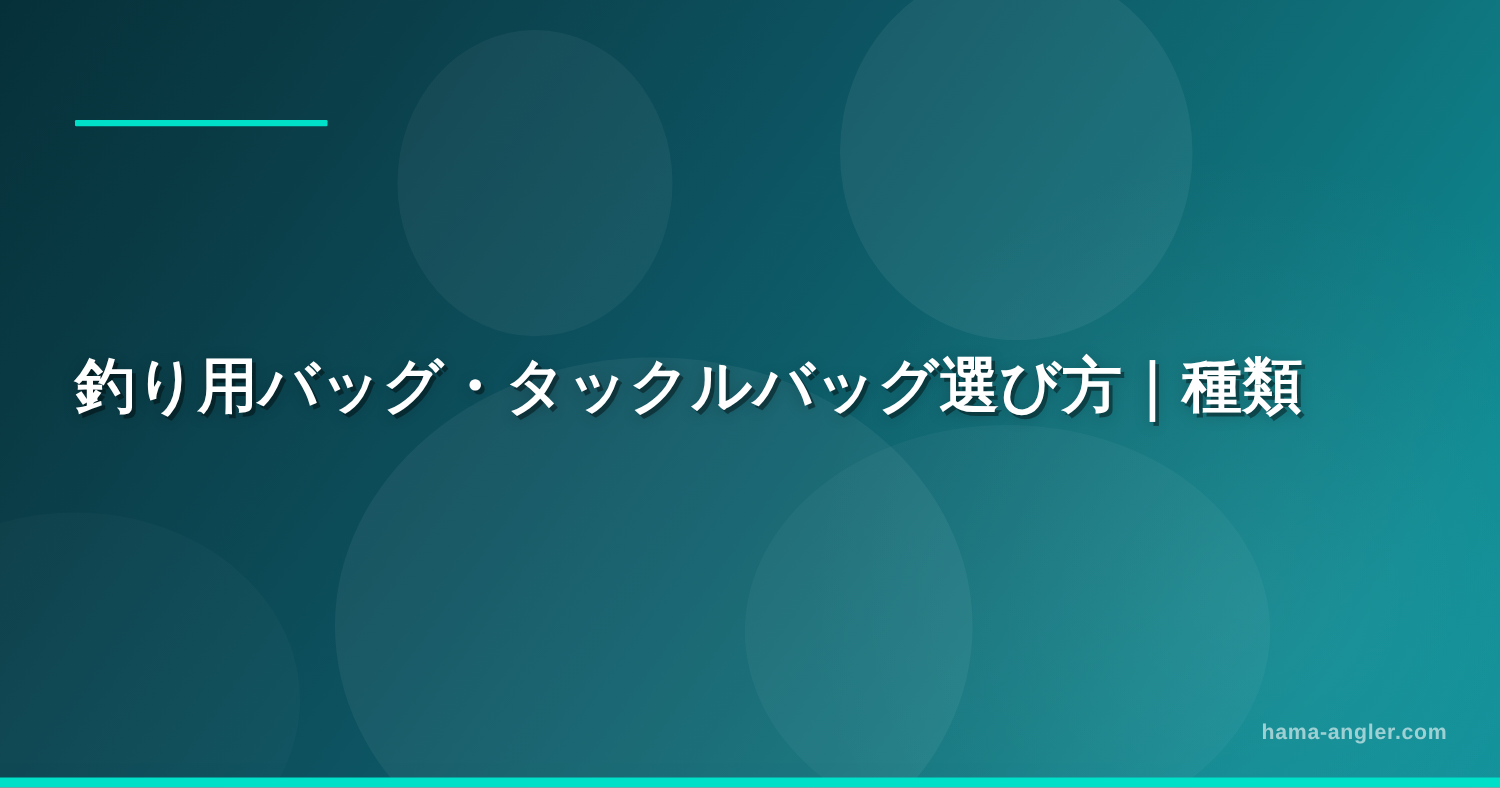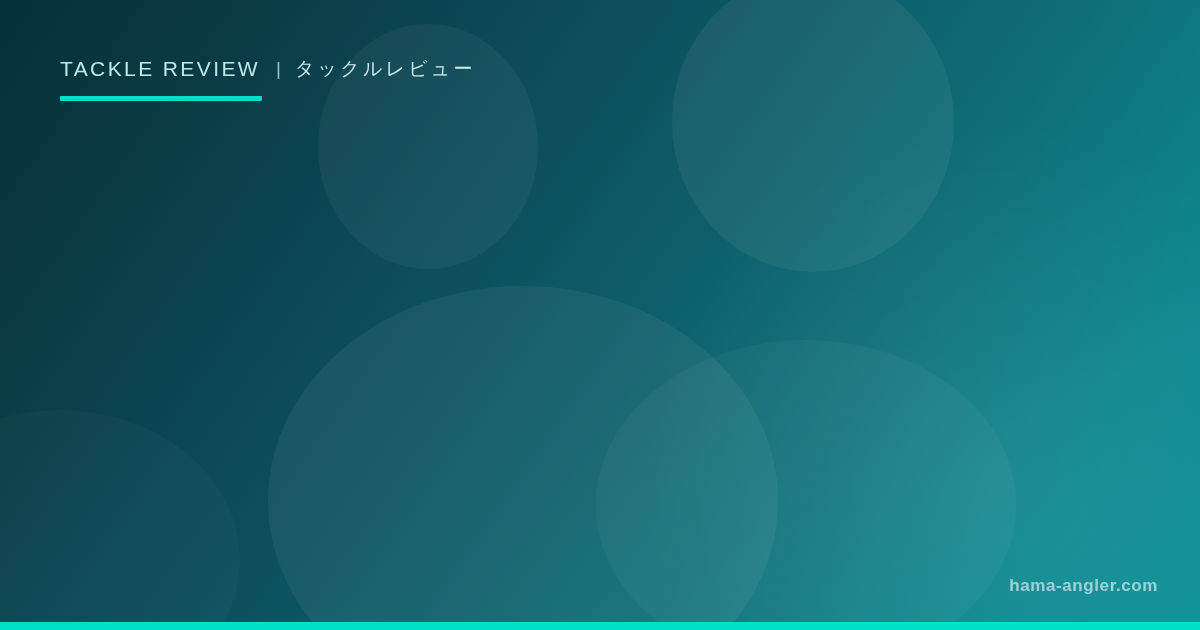--- a/index.html
+++ b/index.html
@@ -142,28 +142,24 @@
 
   <div class="blob blob-1"></div>
   <div class="blob blob-2"></div>
   <div class="blob blob-3"></div>
   <div class="blob blob-4"></div>
   <div class="blob blob-5"></div>
   <div class="glow"></div>
 
   <div class="content">
 
-    <div class="eyebrow">
-      <span class="eyebrow-en">TACKLE REVIEW</span>
-      <span class="eyebrow-sep">|</span>
-      <span class="eyebrow-ja">タックルレビュー</span>
-    </div>
 
     <div class="accent-bar"></div>
 
+    <h1 class="title">釣り用バッグ・タックルバッグ選び方｜種類</h1>
 
     <div class="site-name">hama-angler.com</div>
 
   </div>
 
   <div class="bottom-bar"></div>
 
 </div>
 
 </body></html>

